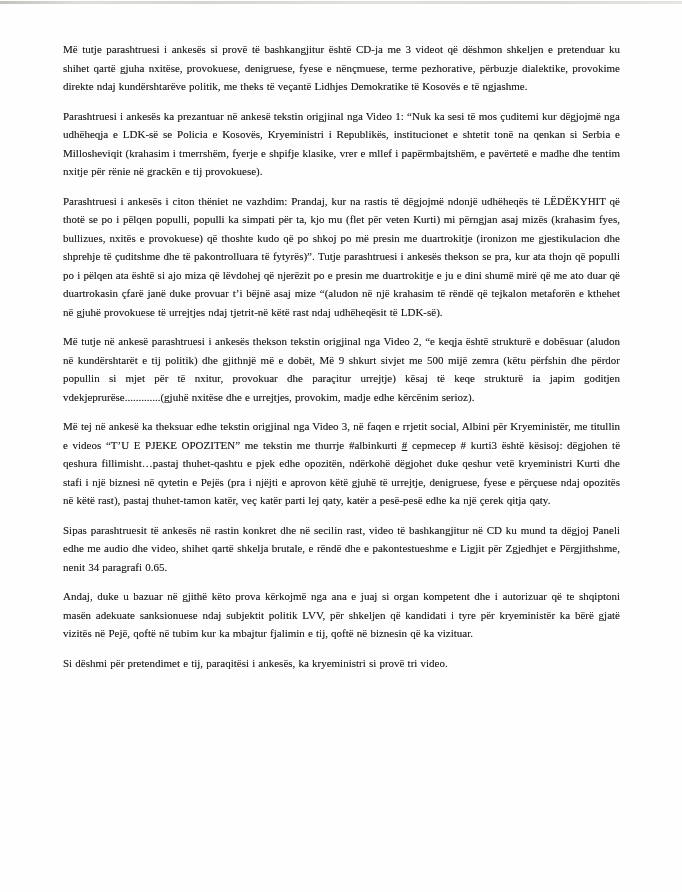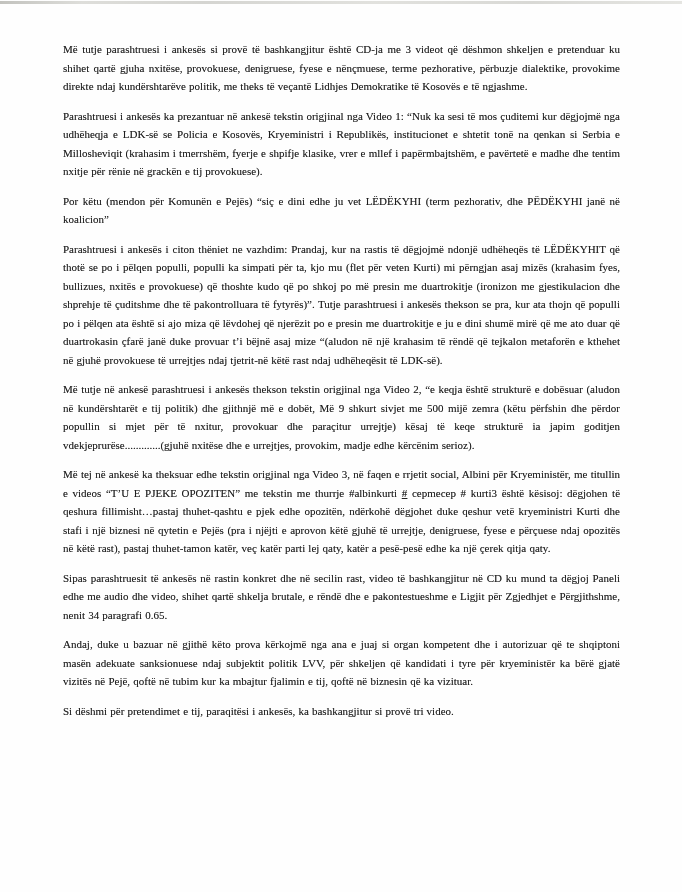--- a/index.html
+++ b/index.html
@@ -45,21 +45,20 @@
   .ul { text-decoration: underline; }
 </style>
 </head>
 <body>
 
 <div class="page">
   <div class="scan-top-line"></div>
   <div class="content">
       <p class="doc-par"><span>Më tutje parashtruesi i ankesës si provë të bashkangjitur është CD-ja me 3 videot që dëshmon shkeljen e pretenduar ku shihet qartë gjuha nxitëse, provokuese, denigruese, fyese e nënçmuese, terme pezhorative, përbuzje dialektike, provokime direkte ndaj kundërshtarëve politik, me theks të veçantë Lidhjes Demokratike të Kosovës e të ngjashme.</span></p>
       <p class="doc-par"><span>Parashtruesi i ankesës ka prezantuar në ankesë tekstin origjinal nga Video 1: </span><span class="it">“Nuk ka sesi të mos çuditemi kur dëgjojmë nga udhëheqja e LDK-së se Policia e Kosovës, Kryeministri i Republikës, institucionet e shtetit tonë na qenkan si Serbia e Millosheviqit (krahasim i tmerrshëm, fyerje e shpifje klasike, vrer e mllef i papërmbajtshëm, e pavërtetë e madhe dhe tentim nxitje për rënie në grackën e tij provokuese).</span></p>
-      <p class="doc-par"><span>Por këtu (mendon për Komunën e Pejës) </span><span class="it">“siç e dini edhe ju vet LËDËKYHI (term pezhorativ, dhe  PËDËKYHI janë në koalicion”</span></p>
       <p class="doc-par"><span>Parashtruesi i ankesës i citon thëniet ne vazhdim: </span><span class="it">Prandaj, kur na rastis të dëgjojmë ndonjë udhëheqës të LËDËKYHIT që thotë se po i pëlqen populli, populli ka simpati për ta, kjo mu (flet për veten Kurti) mi përngjan asaj mizës (krahasim fyes, bullizues, nxitës e provokuese) që thoshte kudo që po shkoj po më presin me duartrokitje (ironizon me gjestikulacion dhe shprehje të çuditshme dhe të pakontrolluara të fytyrës)”. </span><span>Tutje parashtruesi i ankesës thekson se pra, </span><span class="it">kur ata thojn që populli po i pëlqen ata është si ajo miza që lëvdohej që njerëzit po e presin me duartrokitje e ju e dini shumë mirë që me ato duar që duartrokasin çfarë janë duke provuar t’i bëjnë asaj mize </span><span>“(aludon në një krahasim të rëndë që tejkalon metaforën e kthehet në gjuhë provokuese  të urrejtjes ndaj tjetrit-në këtë rast ndaj udhëheqësit të LDK-së).</span></p>
       <p class="doc-par"><span>Më tutje në ankesë parashtruesi i ankesës thekson tekstin origjinal nga Video 2, </span><span class="it">“e keqja është strukturë e dobësuar (aludon në kundërshtarët e tij politik) dhe gjithnjë më e dobët,  Më 9 shkurt sivjet me 500 mijë zemra (këtu përfshin dhe përdor popullin si mjet për të nxitur, provokuar dhe paraçitur urrejtje) kësaj të keqe strukturë ia japim goditjen vdekjeprurëse.............</span><span>(gjuhë nxitëse dhe e urrejtjes, provokim, madje edhe kërcënim serioz).</span></p>
       <p class="doc-par"><span>Më tej në ankesë ka theksuar edhe tekstin origjinal nga Video 3, në faqen e rrjetit social, Albini për Kryeministër, me titullin e videos </span><span class="it">“T’U E PJEKE OPOZITEN” me tekstin me thurrje #albinkurti </span><span class="it ul">#</span><span class="it"> cepmecep # kurti3 </span><span>është kësisoj: dëgjohen të qeshura fillimisht…pastaj thuhet-</span><span class="it">qashtu e pjek edhe opozitën</span><span>, ndërkohë dëgjohet duke qeshur vetë kryeministri Kurti dhe stafi i një biznesi në qytetin e Pejës (pra i njëjti e aprovon këtë gjuhë të urrejtje, denigruese, fyese e përçuese ndaj opozitës në këtë rast), pastaj thuhet-</span><span class="it">tamon katër, veç katër parti lej qaty, katër a pesë-pesë edhe ka një çerek qitja qaty</span><span>.</span></p>
       <p class="doc-par"><span>Sipas parashtruesit të ankesës në rastin konkret dhe në secilin rast, video të bashkangjitur në CD ku mund ta dëgjoj Paneli edhe me audio dhe video, shihet qartë shkelja brutale, e rëndë dhe e pakontestueshme e Ligjit për Zgjedhjet e Përgjithshme, nenit 34 paragrafi 0.65.</span></p>
       <p class="doc-par"><span>Andaj, duke u bazuar në gjithë këto prova kërkojmë nga ana e juaj si organ kompetent dhe i autorizuar që te shqiptoni masën adekuate sanksionuese ndaj subjektit politik LVV, për shkeljen që kandidati i tyre për kryeministër ka bërë gjatë vizitës në Pejë, qoftë në tubim kur ka mbajtur fjalimin e tij, qoftë në biznesin që ka vizituar.</span></p>
-      <p class="doc-par"><span>Si dëshmi për pretendimet e tij, paraqitësi i ankesës, ka bashkangjitur si provë tri video.</span></p>
+      <p class="doc-par"><span>Si dëshmi për pretendimet e tij, paraqitësi i ankesës, ka kryeministri si provë tri video.</span></p>
     </div>
 </div>
 
 </body></html>

